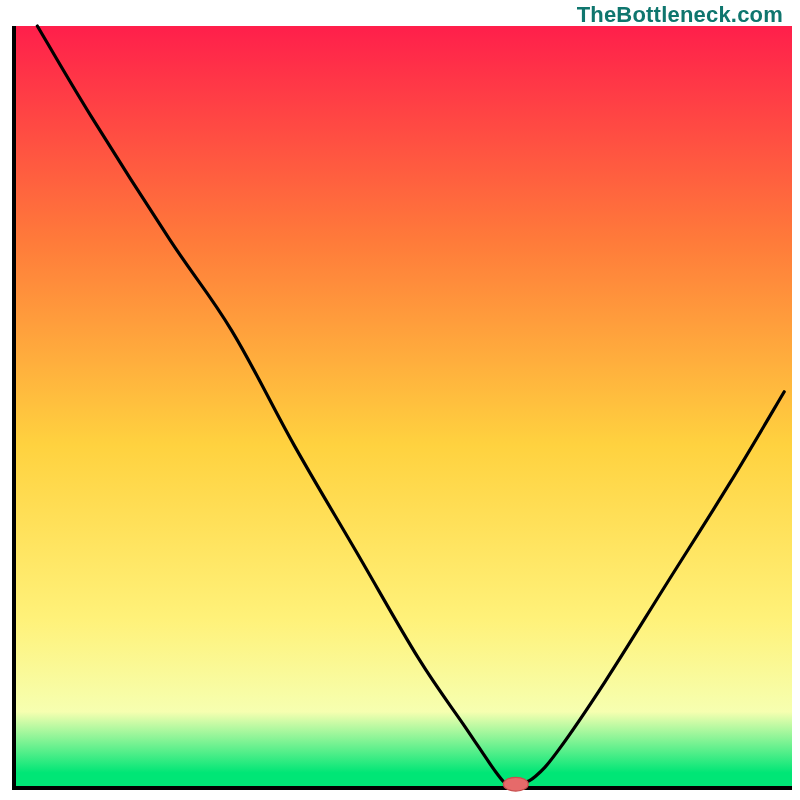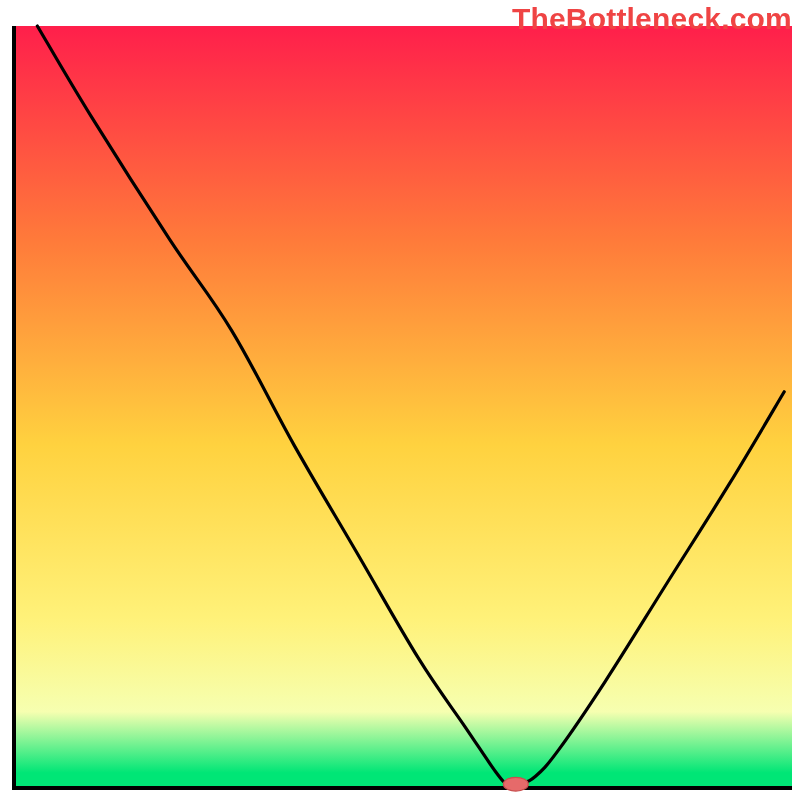--- a/index.html
+++ b/index.html
@@ -12,24 +12,24 @@
     font-family: Arial, Helvetica, sans-serif;
   }
   .stage {
     position: relative;
     width: 800px;
     height: 800px;
   }
   .watermark {
     position: absolute;
     top: 2px;
-    right: 8px;
-    font-size: 30px;
+    right: 17px;
+    font-size: 22px;
     font-weight: 600;
-    color: #ef4444;
+    color: #0f766e;
     letter-spacing: 0.2px;
     z-index: 50;
   }
   svg.plot {
     position: absolute;
     left: 0;
     top: 0;
     width: 800px;
     height: 800px;
   }

